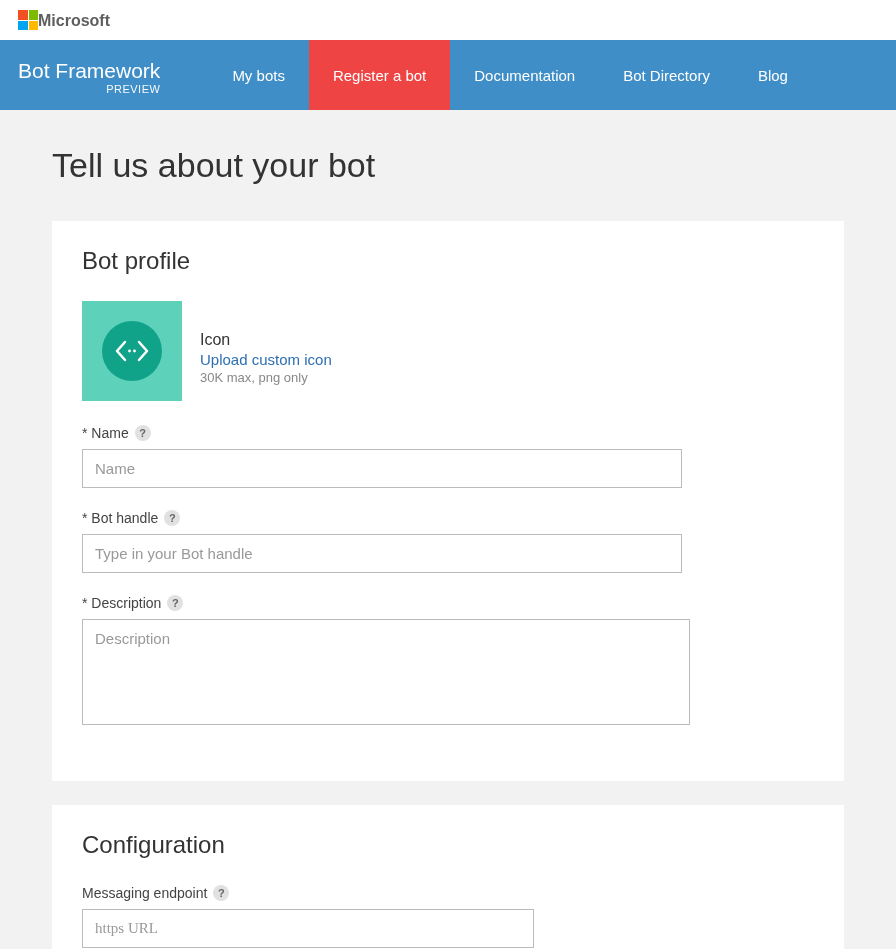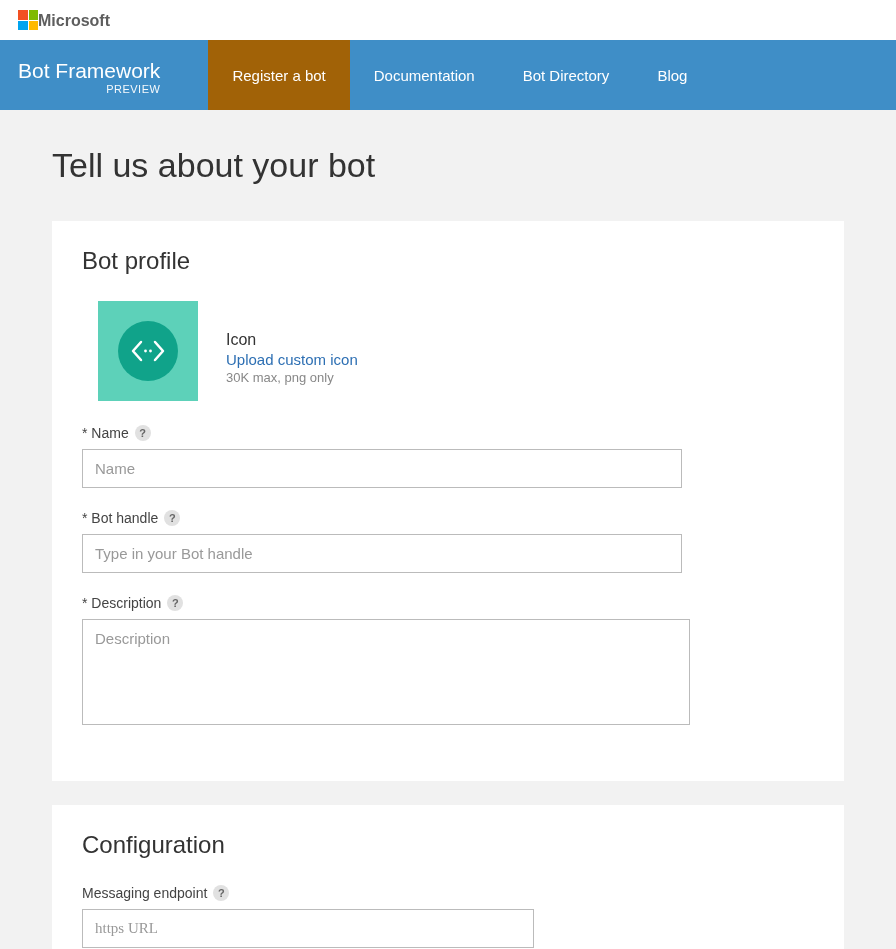--- a/index.html
+++ b/index.html
@@ -72,21 +72,21 @@
     }
     .nav-item {
       display: flex;
       align-items: center;
       padding: 0 24px;
       color: #fff;
       font-size: 15px;
       cursor: pointer;
     }
     .nav-item.active {
-      background: #a16207;
+      background: #ef4444;
     }
     .page-content {
       padding: 36px 52px;
     }
     .page-title {
       font-size: 34px;
       font-weight: 300;
       color: #333;
       margin-bottom: 36px;
     }
@@ -97,23 +97,22 @@
     }
     .card-title {
       font-size: 24px;
       font-weight: 300;
       color: #333;
       margin-bottom: 26px;
     }
     .icon-row {
       display: flex;
       align-items: flex-start;
-      gap: 28px;
+      gap: 18px;
       margin-bottom: 24px;
-      margin-left: 16px;
     }
     .bot-icon-preview {
       width: 100px;
       height: 100px;
       background: #5dd1b9;
       display: flex;
       align-items: center;
       justify-content: center;
     }
     .bot-icon-inner {
@@ -203,20 +202,21 @@
     <span class="ms-logo-text">Microsoft</span>
   </div>
 </div>
 
 <div class="nav-bar">
   <div class="nav-brand">
     <div class="nav-brand-title">Bot Framework</div>
     <div class="nav-brand-sub">PREVIEW</div>
   </div>
   <div class="nav-items">
+    <div class="nav-item">My bots</div>
     <div class="nav-item active">Register a bot</div>
     <div class="nav-item">Documentation</div>
     <div class="nav-item">Bot Directory</div>
     <div class="nav-item">Blog</div>
   </div>
 </div>
 
 <div class="page-content">
   <h1 class="page-title">Tell us about your bot</h1>
 

